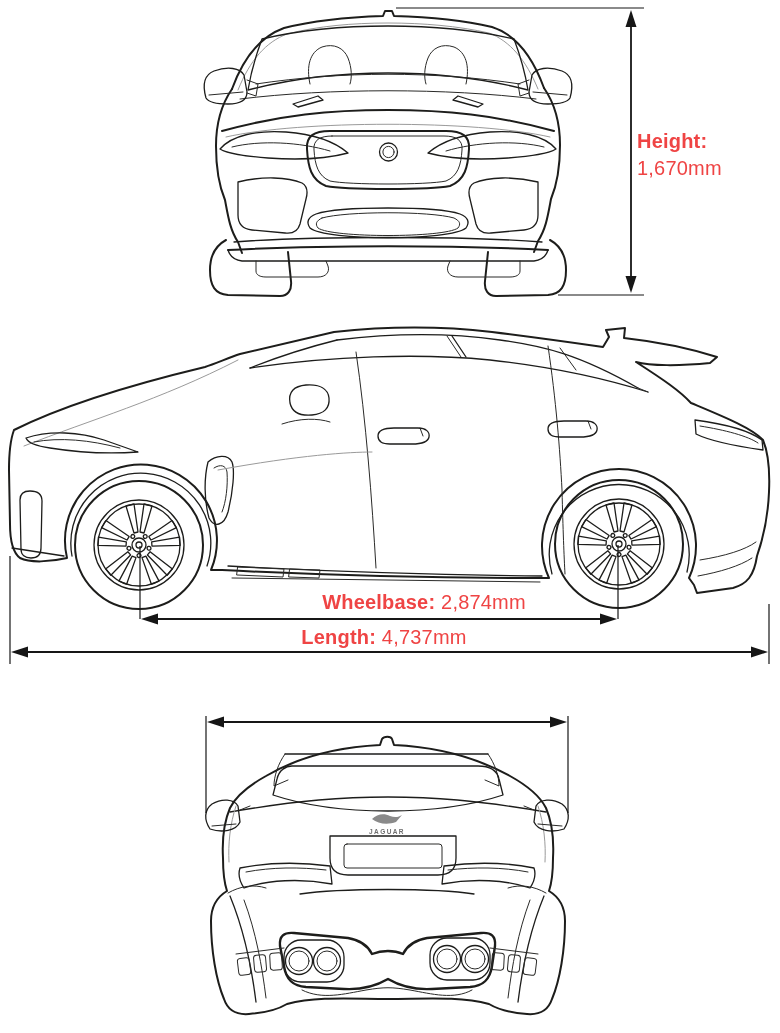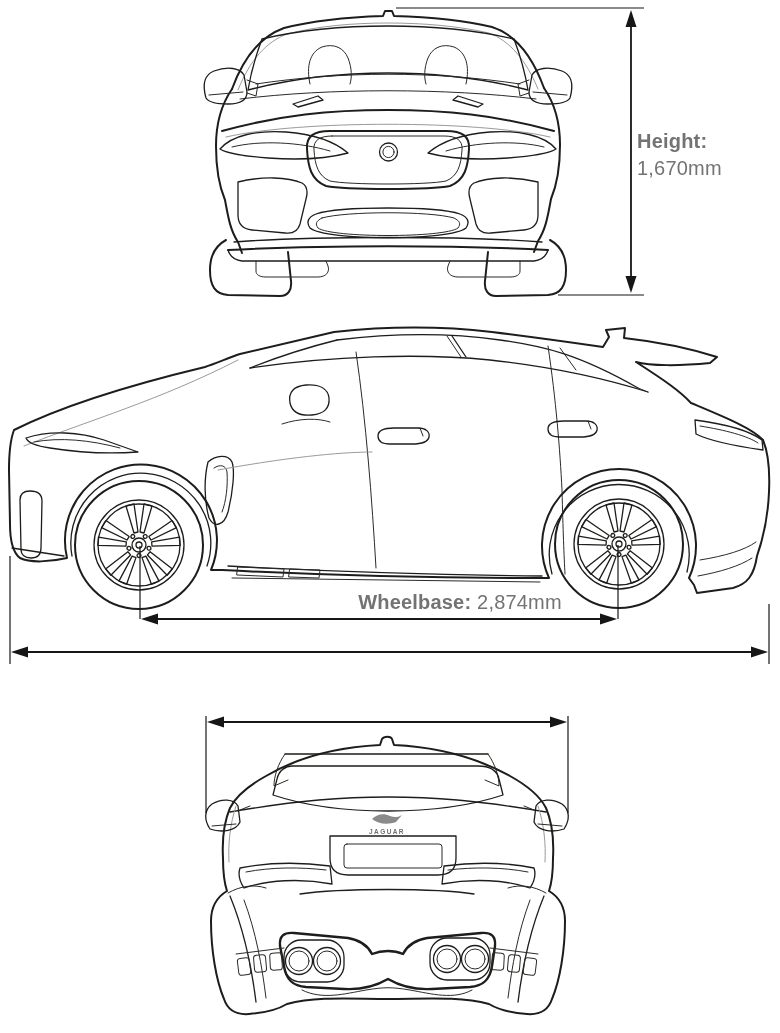--- a/index.html
+++ b/index.html
@@ -1,19 +1,19 @@
 <!DOCTYPE html>
 <html><head>
 <meta charset="utf-8">
 <style>
   html,body{margin:0;padding:0;background:#ffffff;}
   .canvas{position:relative;width:780px;height:1033px;background:#ffffff;overflow:hidden;
           font-family:"Liberation Sans",sans-serif;}
   .canvas svg{position:absolute;left:0;top:0;}
-  .dim-text{position:absolute;font-size:20px;color:#737373;line-height:22px;letter-spacing:.2px;white-space:nowrap;}
+  .dim-text{position:absolute;font-size:20px;color:#ef4444;line-height:22px;letter-spacing:.2px;white-space:nowrap;}
   .dim-text .lbl{font-weight:700;}
   .centered{text-align:center;}
   .height-block{line-height:27px;}
   .height-block .lbl{display:block;}
   
   .ink  {stroke:#1d1d1b;fill:none;stroke-width:2;stroke-linecap:round;stroke-linejoin:round;}
   .mid  {stroke:#1d1d1b;fill:none;stroke-width:1.3;stroke-linecap:round;stroke-linejoin:round;}
   .thin {stroke:#2a2a28;fill:none;stroke-width:1;stroke-linecap:round;stroke-linejoin:round;}
   .soft {stroke:#9a9a9a;fill:none;stroke-width:1;stroke-linecap:round;stroke-linejoin:round;}
   .thick{stroke:#1d1d1b;fill:none;stroke-width:2.4;stroke-linecap:round;stroke-linejoin:round;}
@@ -315,20 +315,24 @@
     <polygon class="arrow" points="207,722 224,716.5 224,727.5"></polygon>
     <polygon class="arrow" points="567,722 550,716.5 550,727.5"></polygon>
   </g>
 </svg>
 
   <div class="dim-text height-block" style="left:637px;top:128px;">
     <span class="lbl">Height:</span>
     <span class="val">1,670mm</span>
   </div>
 
-  <div class="dim-text centered" style="left:140px;top:591px;width:568px;padding-left:36px;">
+  <div class="dim-text centered" style="left:140px;top:591px;width:568px;">
     <span class="lbl">Wheelbase:</span>
     <span class="val">2,874mm</span>
   </div>
 
+  <div class="dim-text centered" style="left:10px;top:626px;width:748px;">
+    <span class="lbl">Length:</span>
+    <span class="val">4,737mm</span>
+  </div>
 
 
 </div>
 
 </body></html>

